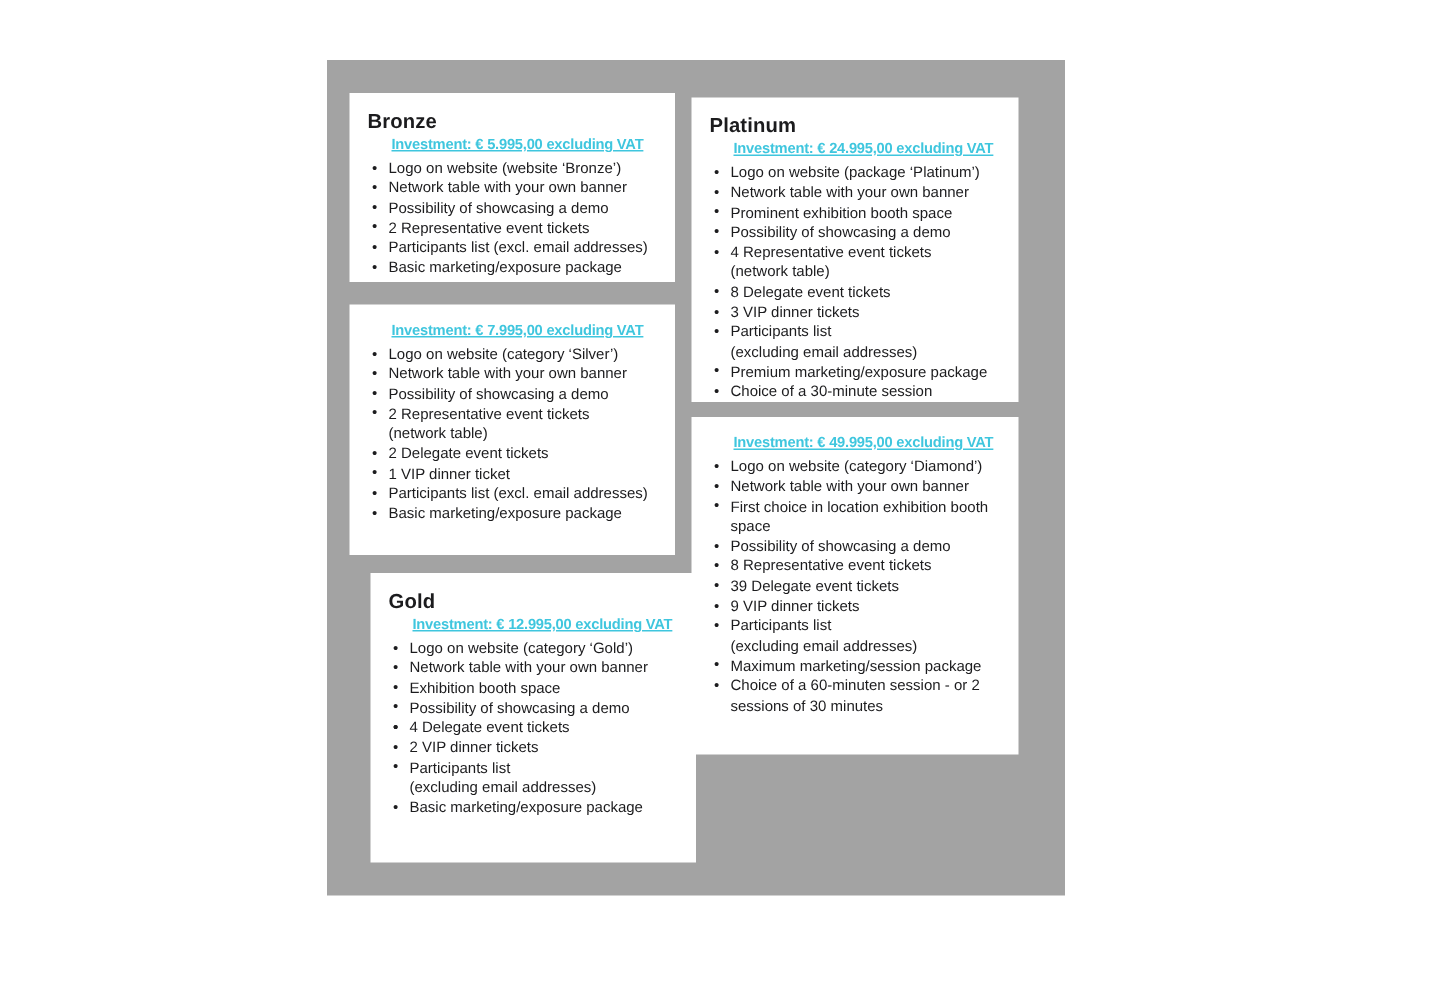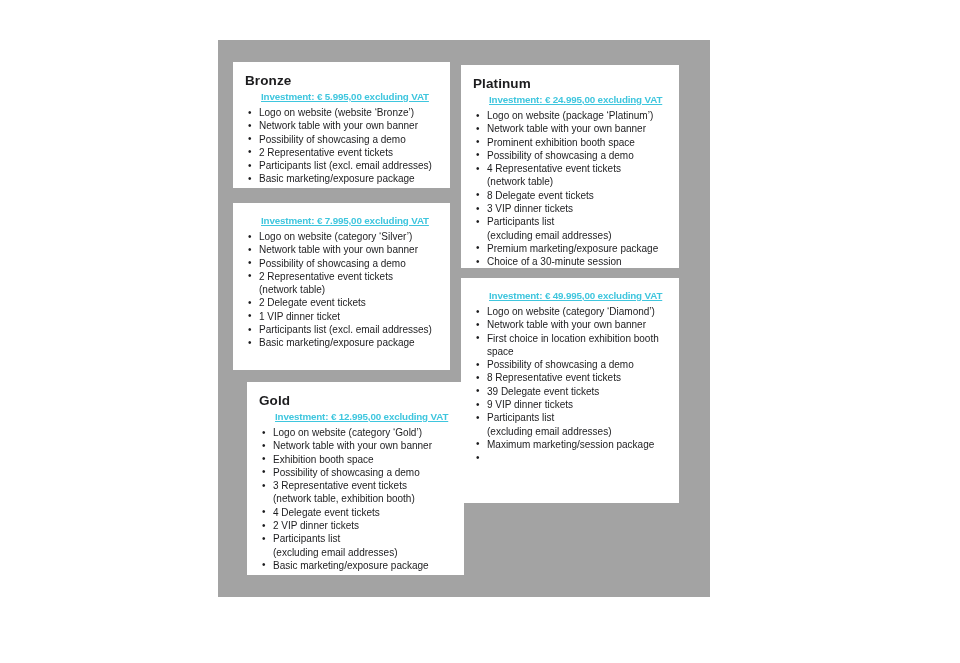--- a/index.html
+++ b/index.html
@@ -113,22 +113,21 @@
     </div>
 
     <div class="card card-gold">
       <h3>Gold</h3>
       <div class="investment">Investment: € 12.995,00 excluding VAT</div>
       <ul class="features">
           <li><span class="bullet">•</span><span class="item-text">Logo on website (category ‘Gold’)</span></li>
           <li><span class="bullet">•</span><span class="item-text">Network table with your own banner</span></li>
           <li><span class="bullet">•</span><span class="item-text">Exhibition booth space</span></li>
           <li><span class="bullet">•</span><span class="item-text">Possibility of showcasing a demo</span></li>
-          <li><span class="bullet">•</span><span class="item-text">3 Representative event tickets
-(network table, exhibition booth)</span></li>
+          <li><span class="bullet">•</span></li>
           <li><span class="bullet">•</span><span class="item-text">4 Delegate event tickets</span></li>
           <li><span class="bullet">•</span><span class="item-text">2 VIP dinner tickets</span></li>
           <li><span class="bullet">•</span><span class="item-text">Participants list
 (excluding email addresses)</span></li>
           <li><span class="bullet">•</span><span class="item-text">Basic marketing/exposure package</span></li>
         </ul>
     </div>
 
     <div class="card card-platinum">
       <h3>Platinum</h3>
@@ -156,18 +155,19 @@
           <li><span class="bullet">•</span><span class="item-text">Network table with your own banner</span></li>
           <li><span class="bullet">•</span><span class="item-text">First choice in location exhibition booth
 space</span></li>
           <li><span class="bullet">•</span><span class="item-text">Possibility of showcasing a demo</span></li>
           <li><span class="bullet">•</span><span class="item-text">8 Representative event tickets</span></li>
           <li><span class="bullet">•</span><span class="item-text">39 Delegate event tickets</span></li>
           <li><span class="bullet">•</span><span class="item-text">9 VIP dinner tickets</span></li>
           <li><span class="bullet">•</span><span class="item-text">Participants list
 (excluding email addresses)</span></li>
           <li><span class="bullet">•</span><span class="item-text">Maximum marketing/session package</span></li>
-          <li><span class="bullet">•</span></li>
+          <li><span class="bullet">•</span><span class="item-text">Choice of a 60-minuten session - or 2
+sessions of 30 minutes</span></li>
         </ul>
     </div>
 
   </div>
 </div>
 
 </body></html>

